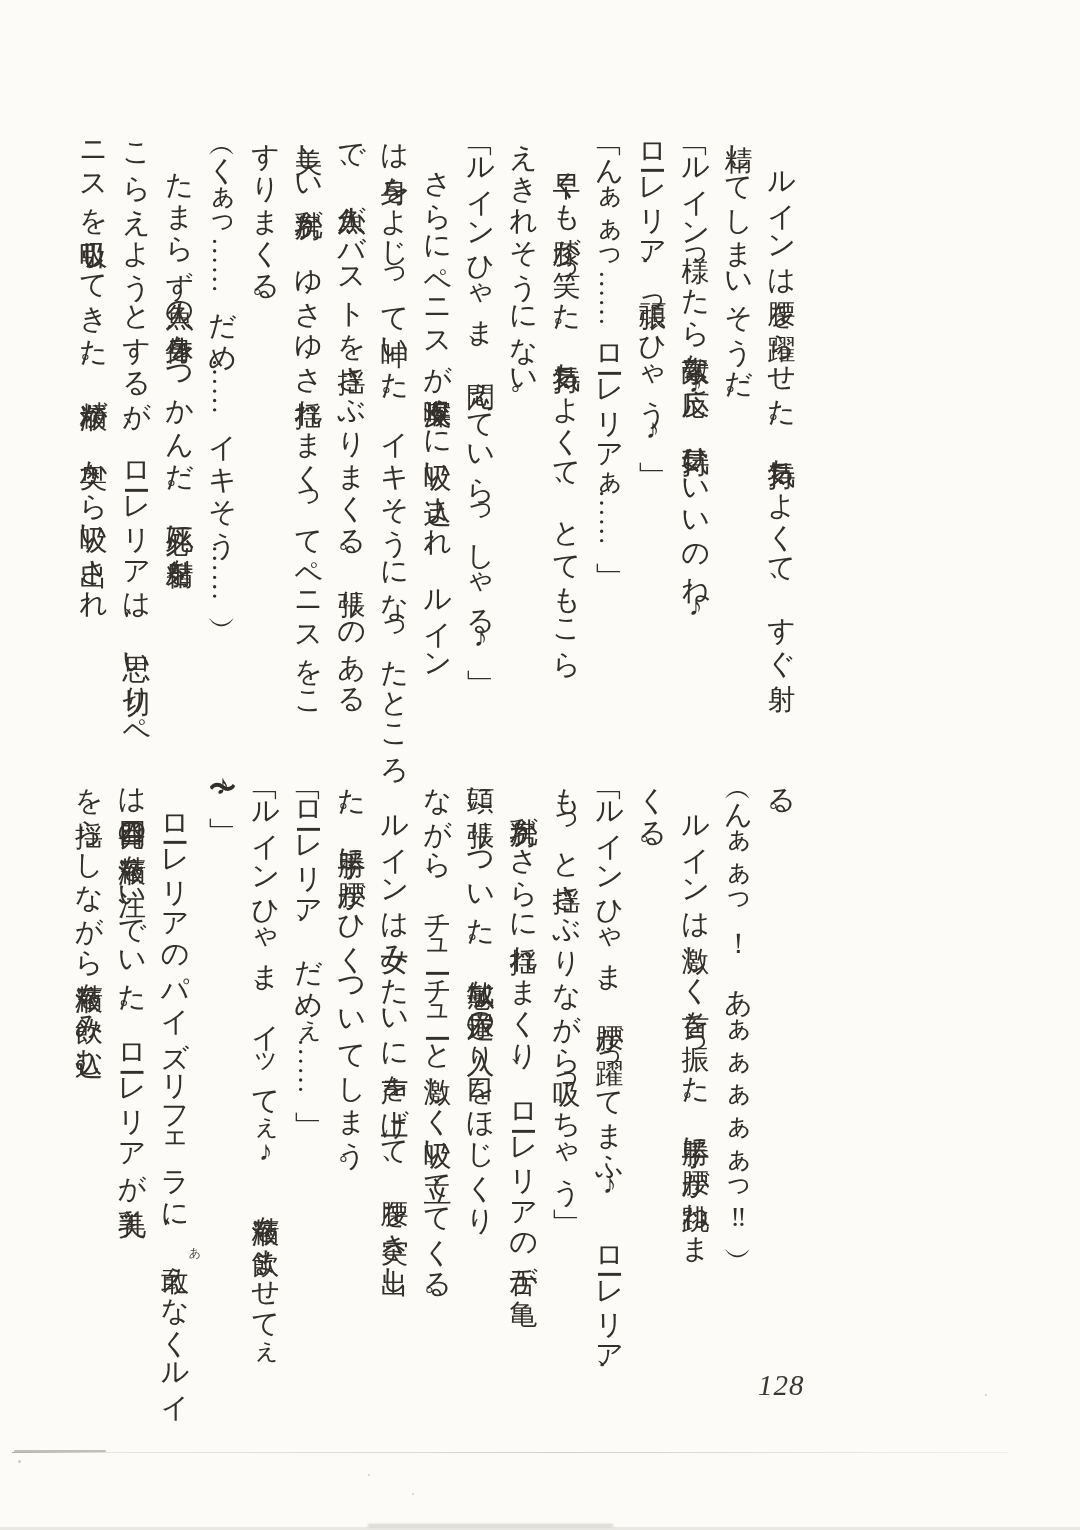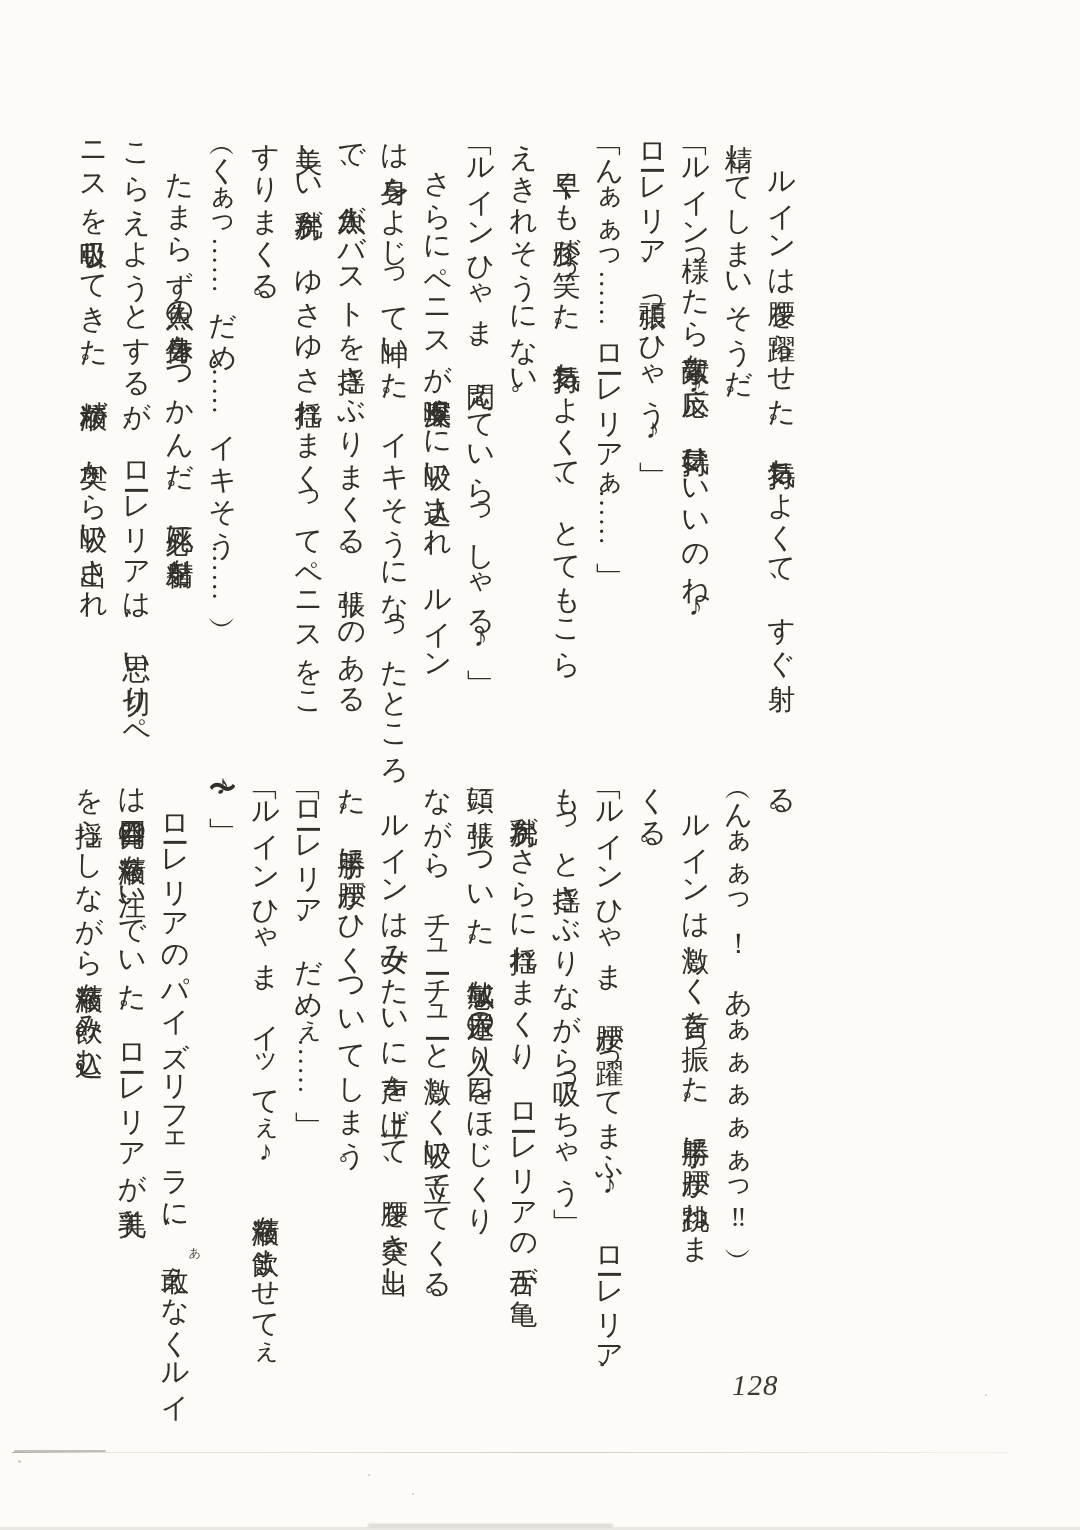--- a/index.html
+++ b/index.html
@@ -34,21 +34,21 @@
     white-space: pre;
   }
   .band ruby rt {
     font-size: 12px;
     letter-spacing: 0;
     color: #4a4742;
   }
   
   .page-number {
     position: absolute;
-    left: 732px;
+    left: 758px;
     top: 1369px;
     font-size: 29px;
     font-style: italic;
     letter-spacing: 1px;
     color: #3b3834;
   }
   
   .scan-line {
     position: absolute;
     top: 1452px;

